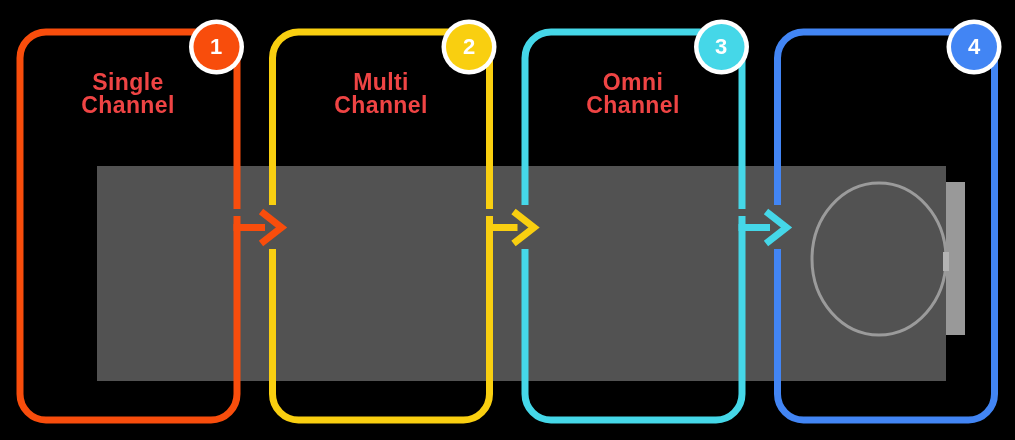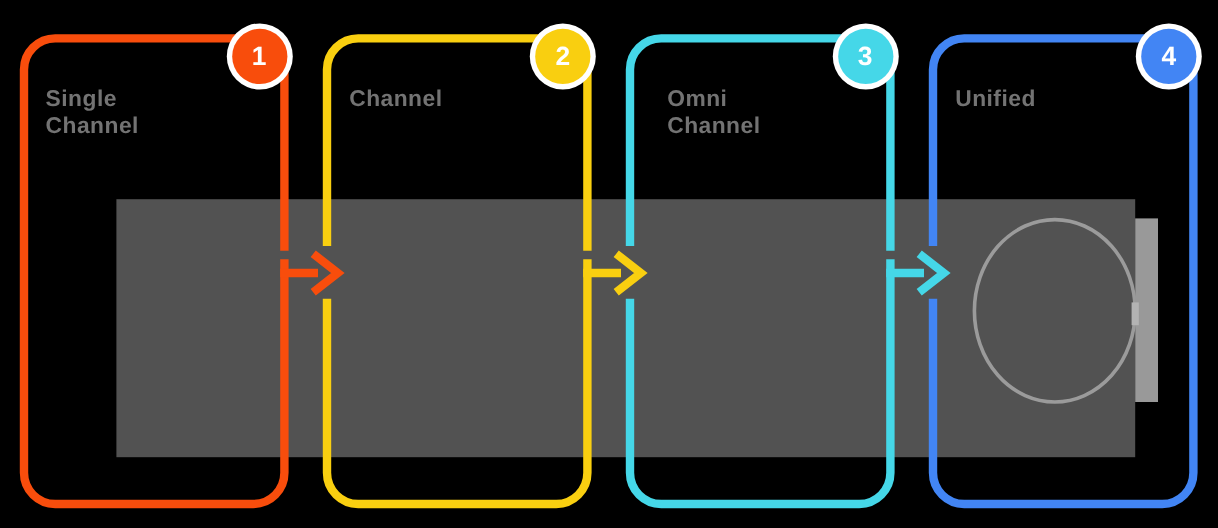--- a/index.html
+++ b/index.html
@@ -11,31 +11,31 @@
     font-family:"Liberation Sans", sans-serif;
   }
   .band{
     position:absolute;
     left:97px;top:166px;width:849px;height:215px;
     background:#525252;
   }
   svg.art{position:absolute;left:0;top:0;}
   .stage-label{
     position:absolute;top:71px;width:180px;
-    text-align:left;
-    color:#737373;
-    font-size:19px;line-height:23px;font-weight:700;
+    text-align:center;
+    color:#ef4444;
+    font-size:23px;line-height:23px;font-weight:700;
     letter-spacing:.4px;
   }
   .badge-number{
     position:absolute;top:24px;width:46px;height:46px;
     display:flex;align-items:center;justify-content:center;
     color:#FFFFFF;font-size:22px;font-weight:700;
   }
-  .l1{left:38px;} .l2{left:291px;} .l3{left:556px;} .l4{left:796px;}
+  .l1{left:38px;} .l2{left:291px;} .l3{left:543px;} .l4{left:796px;}
   .b1{left:193px;} .b2{left:446px;} .b3{left:698px;} .b4{left:951px;}
 </style>
 </head>
 <body>
 
 <div class="canvas">
 
   <div class="band"></div>
 
   <svg class="art" width="1015" height="440" viewBox="0 0 1015 440">
@@ -74,23 +74,23 @@
   <div class="badge-number b1">1</div>
   <div class="badge-number b2">2</div>
   <div class="badge-number b3">3</div>
   <div class="badge-number b4">4</div>
 
   <div class="stage-label l1">
     <div>Single</div>
     <div>Channel</div>
   </div>
   <div class="stage-label l2">
+    <div>Multi</div>
     <div>Channel</div>
   </div>
   <div class="stage-label l3">
     <div>Omni</div>
     <div>Channel</div>
   </div>
   <div class="stage-label l4">
-    <div>Unified</div>
   </div>
 
 </div>
 
 </body></html>

